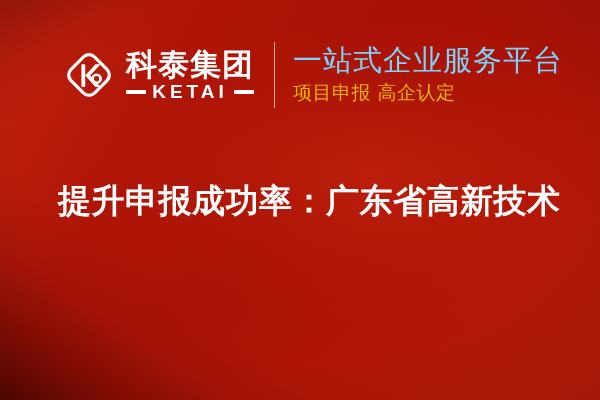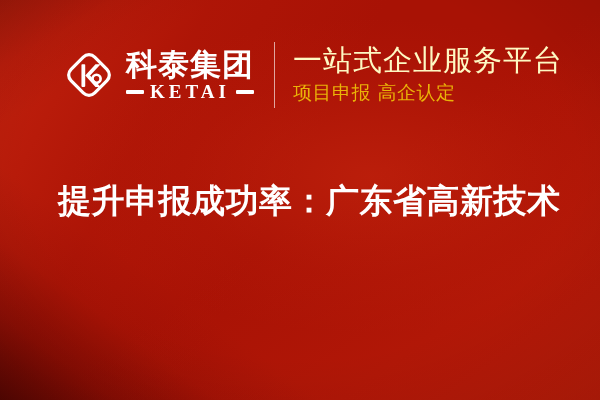--- a/index.html
+++ b/index.html
@@ -121,39 +121,39 @@
     border-radius: 1px;
   }
   #logo-latin {
     color: #ffffff;
     font-size: 19px;
     font-weight: bold;
     letter-spacing: 4px;
     line-height: 1;
     padding: 0 6px;
     white-space: nowrap;
-    font-family: Liberation Serif, serif;
+    font-family: Liberation Sans, sans-serif;
   }
 
   #header-divider {
     width: 1px;
     height: 66px;
     background: rgba(255,255,255,0.62);
     margin: 0 18px 0 20px;
     flex: 0 0 auto;
   }
 
   #slogan-group {
     display: flex;
     flex-direction: column;
     justify-content: center;
     height: 68px;
   }
   #slogan-main {
-    color: #fef9c3;
+    color: #7dd3fc;
     font-size: 29px;
     line-height: 1.08;
     letter-spacing: 1px;
     white-space: nowrap;
     font-family: "DejaVu Sans", "Liberation Sans", sans-serif;
   }
   #slogan-sub {
     color: #eab308;
     font-size: 19px;
     line-height: 1.25;

